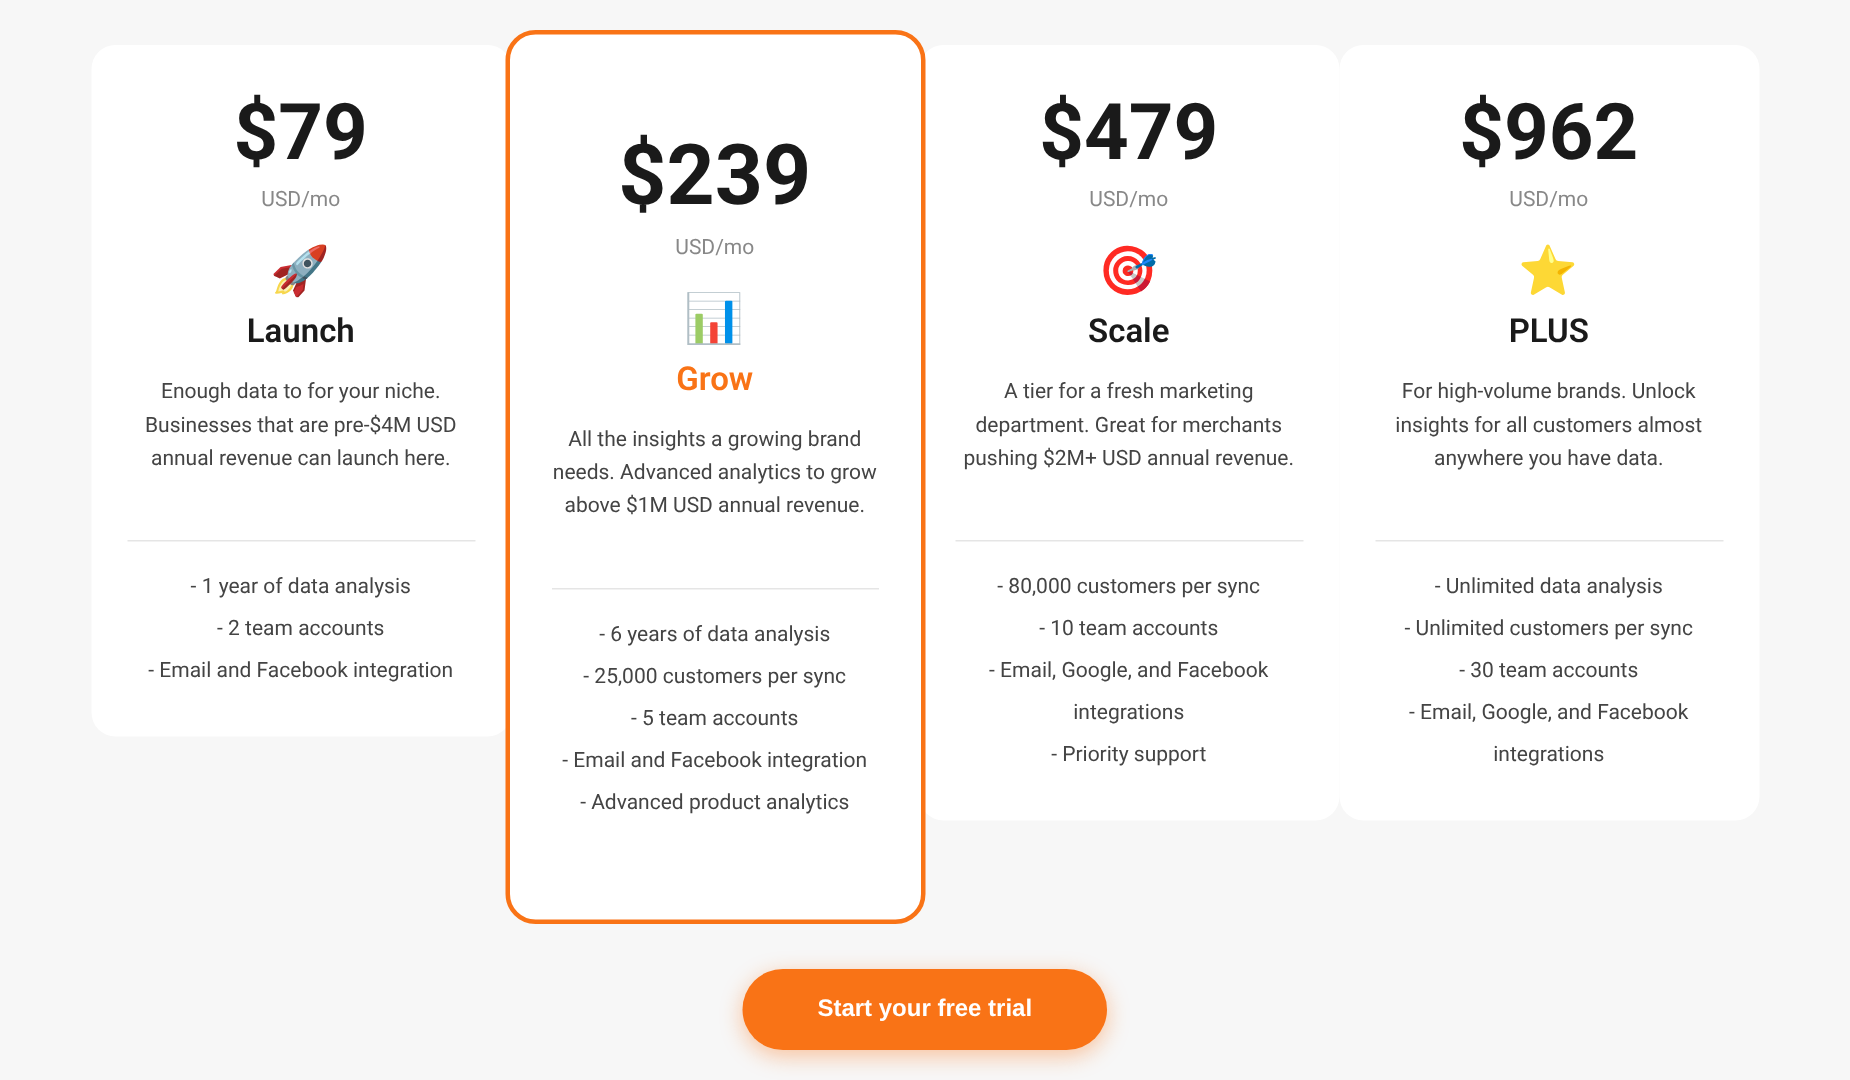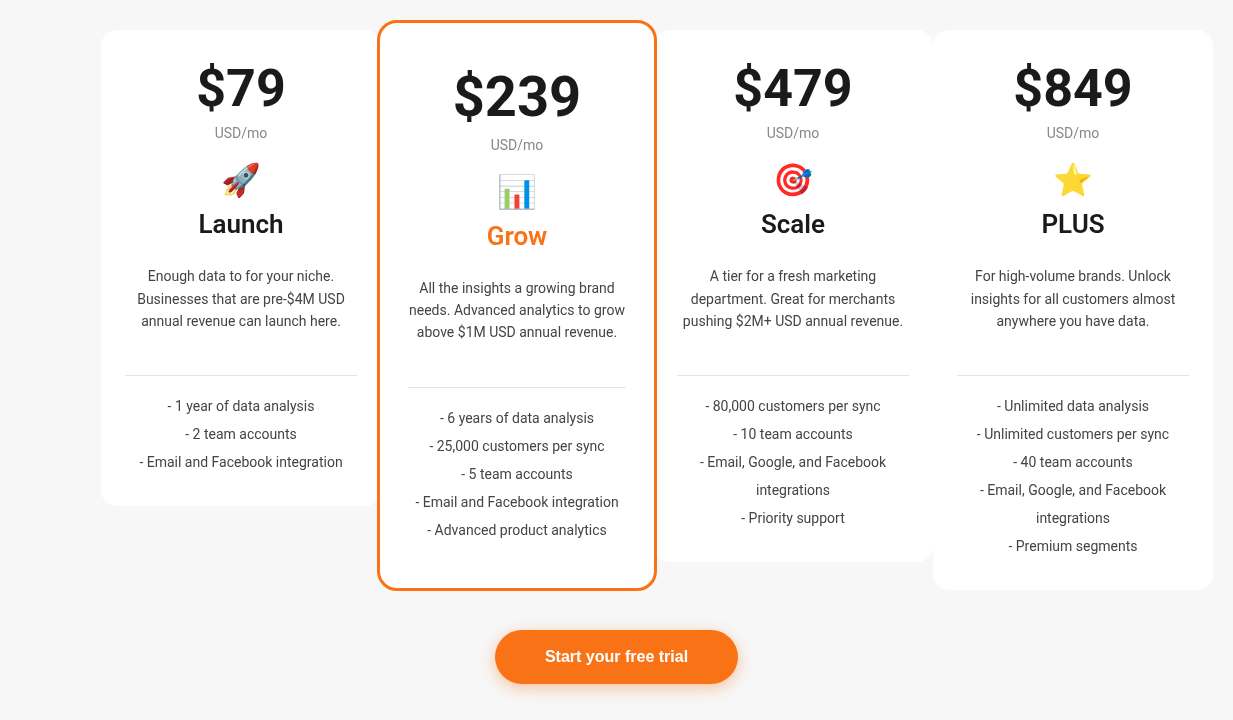--- a/index.html
+++ b/index.html
@@ -9,38 +9,38 @@
       display: flex;
       flex-direction: column;
       align-items: center;
       min-height: 720px;
       padding: 30px 20px 20px;
     }
     .plans-container {
       display: flex;
       gap: 0;
       align-items: flex-start;
-      justify-content: flex-end;
+      justify-content: center;
       width: 100%;
       max-width: 1200px;
     }
     .plan-card {
       background: #fff;
       border-radius: 16px;
       padding: 30px 24px;
       flex: 1;
       max-width: 280px;
       position: relative;
     }
     .plan-card.featured {
       border: 3px solid #f97316;
       border-radius: 20px;
       z-index: 2;
       margin: -10px -4px;
-      padding: 44px 28px;
+      padding: 64px 28px;
     }
     .price-area {
       text-align: center;
       margin-bottom: 8px;
     }
     .price {
       font-size: 52px;
       font-weight: 700;
       color: #1a1a1a;
       line-height: 1.1;
@@ -56,25 +56,25 @@
     }
     .icon-area {
       text-align: center;
       margin-bottom: 10px;
     }
     .plan-icon {
       font-size: 32px;
       color: #f97316;
     }
     .plan-name {
-      font-size: 26px;
+      font-size: 22px;
       font-weight: 600;
       color: #1a1a1a;
       text-align: center;
-      margin-bottom: 26px;
+      margin-bottom: 16px;
     }
     .plan-card.featured .plan-name {
       color: #f97316;
     }
     .plan-description {
       font-size: 14px;
       color: #444;
       text-align: center;
       line-height: 1.6;
       margin-bottom: 20px;
@@ -163,34 +163,33 @@
       <hr class="divider">
       <div class="features-list">
         <span class="feature-item">- 80,000 customers per sync</span>
         <span class="feature-item">- 10 team accounts</span>
         <span class="feature-item">- Email, Google, and Facebook integrations</span>
         <span class="feature-item">- Priority support</span>
       </div>
     </div>
     <div class="plan-card">
       <div class="price-area">
-        <div class="price">$849</div>
+        <div class="price">$962</div>
       </div>
       <div class="usd-label">USD/mo</div>
       <div class="icon-area">
         <span class="plan-icon">⭐</span>
       </div>
       <div class="plan-name">PLUS</div>
       <div class="plan-description">For high-volume brands. Unlock insights for all customers almost anywhere you have data.</div>
       <hr class="divider">
       <div class="features-list">
         <span class="feature-item">- Unlimited data analysis</span>
         <span class="feature-item">- Unlimited customers per sync</span>
-        <span class="feature-item">- 40 team accounts</span>
+        <span class="feature-item">- 30 team accounts</span>
         <span class="feature-item">- Email, Google, and Facebook integrations</span>
-        <span class="feature-item">- Premium segments</span>
       </div>
     </div>
   </div>
 
 <div class="cta-area">
   <button class="cta-button">Start your free trial</button>
 </div>
 
 </body></html>

